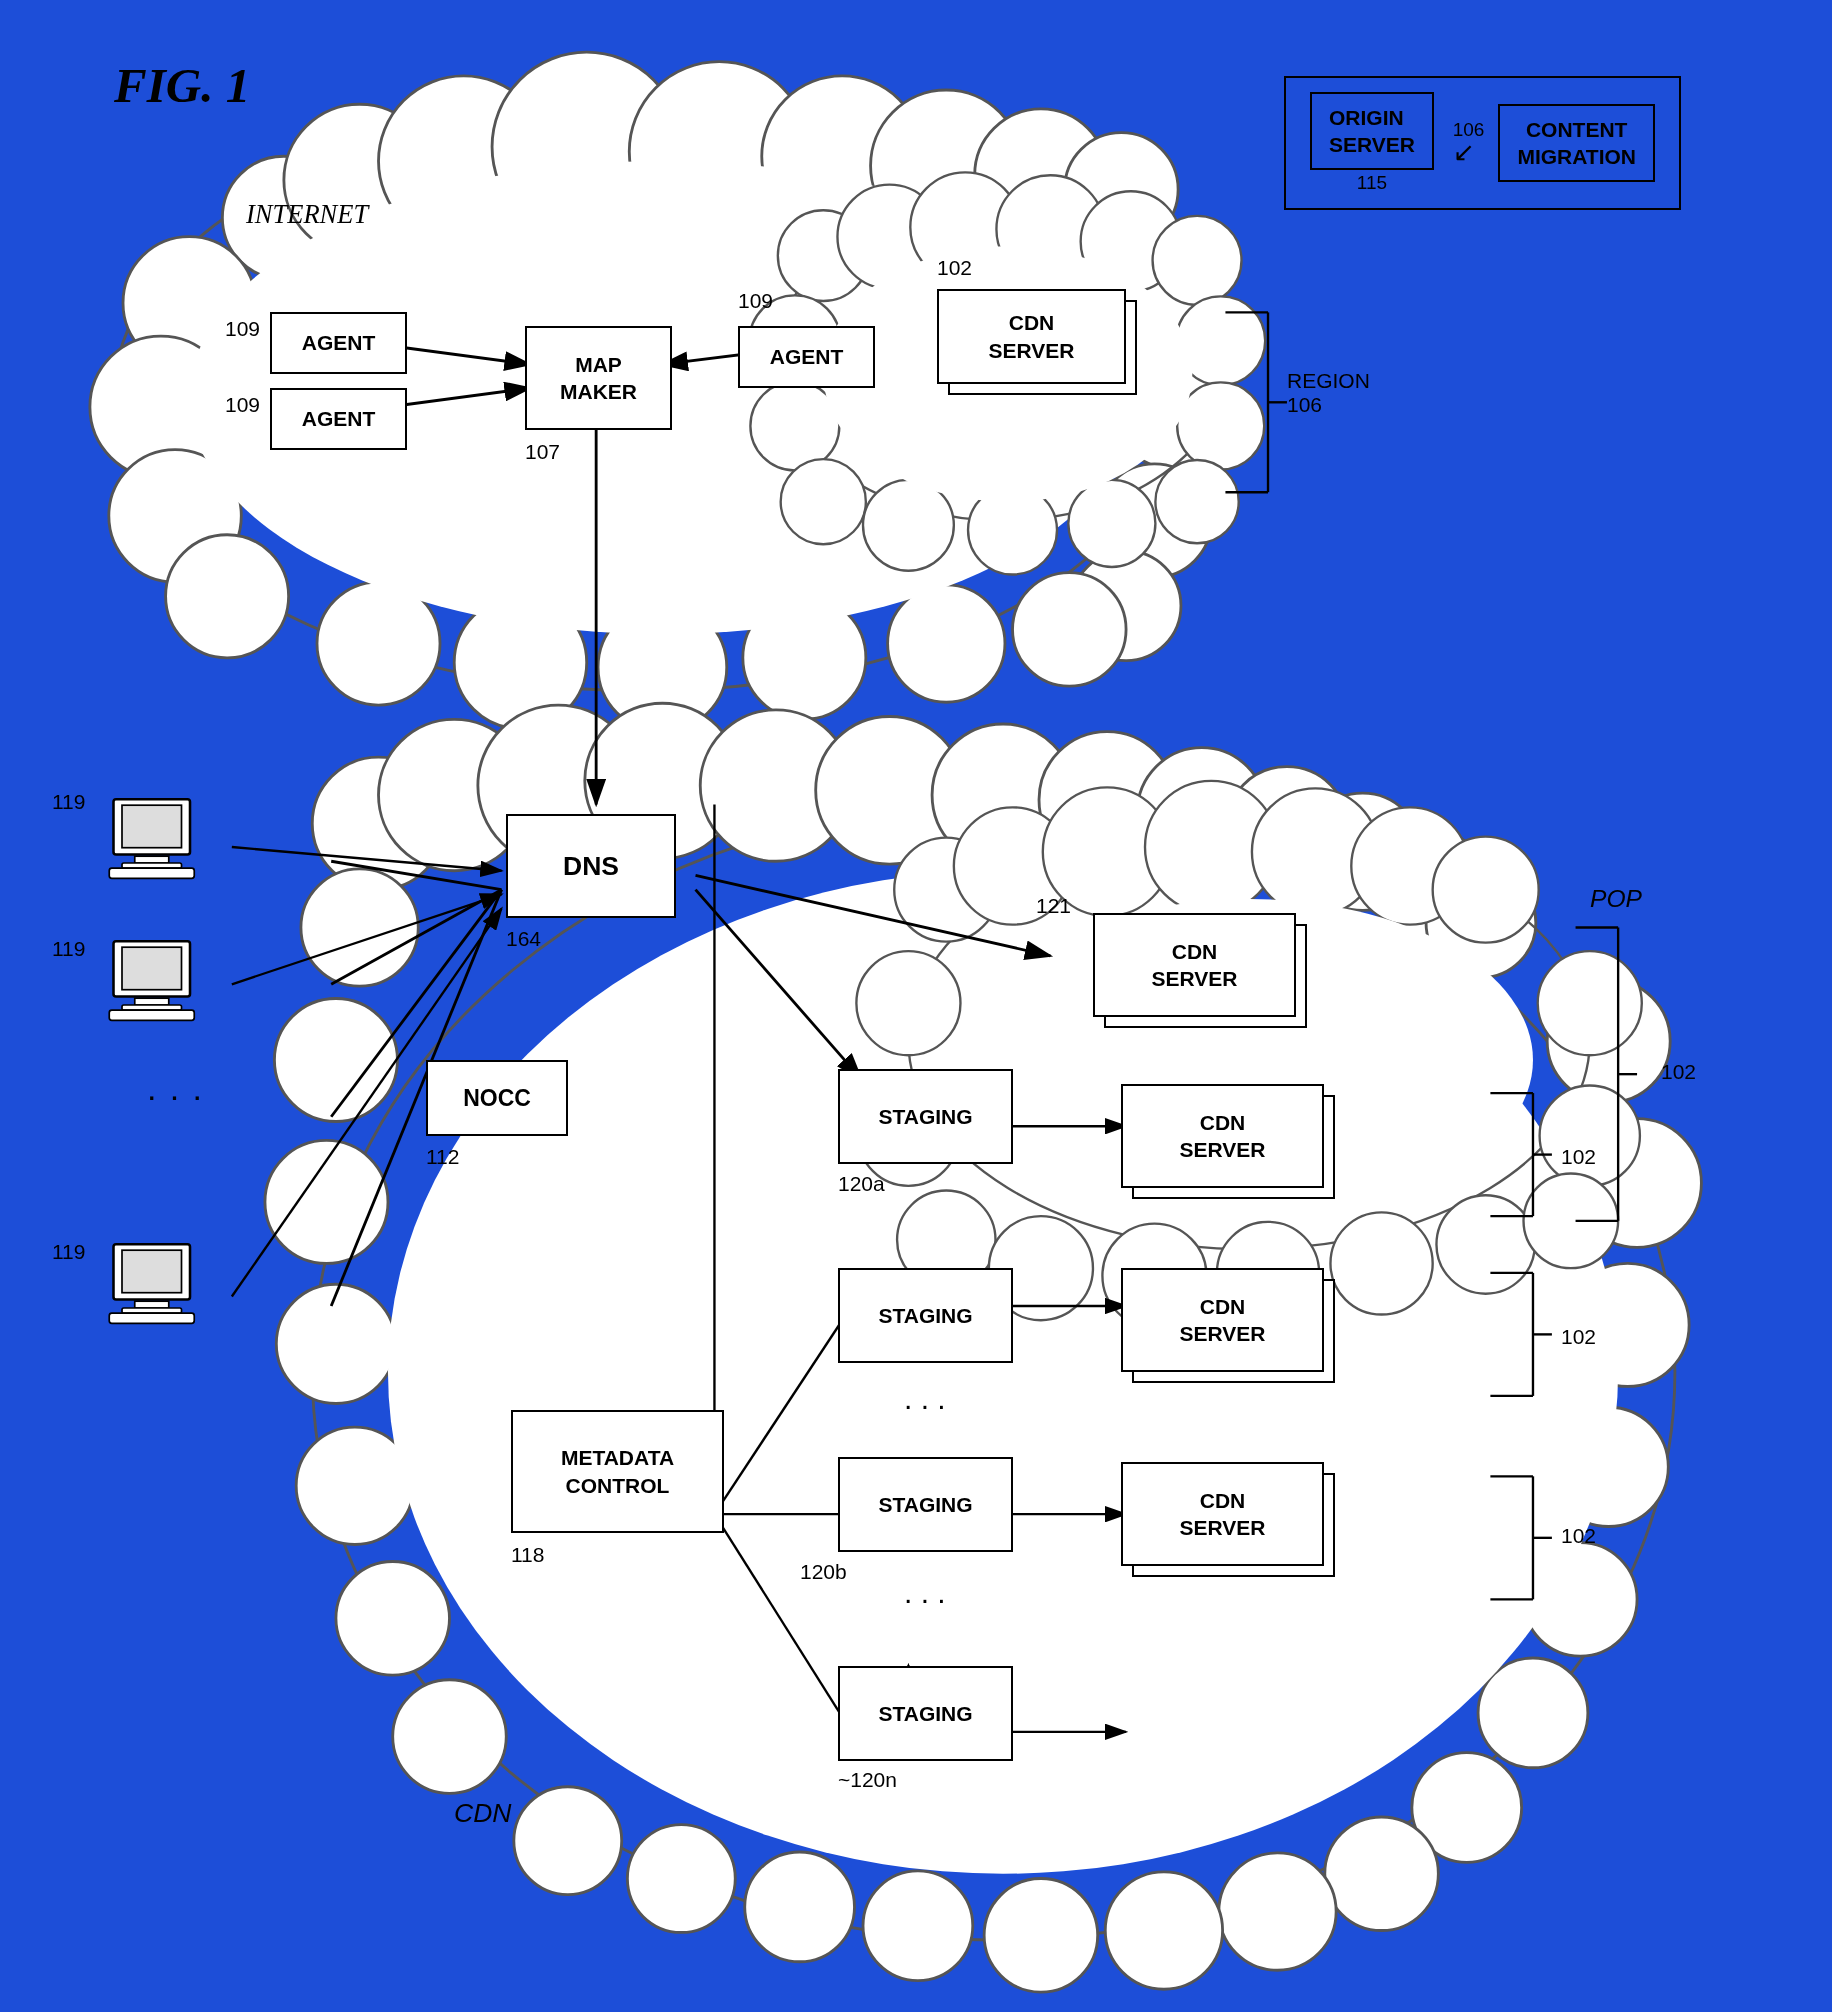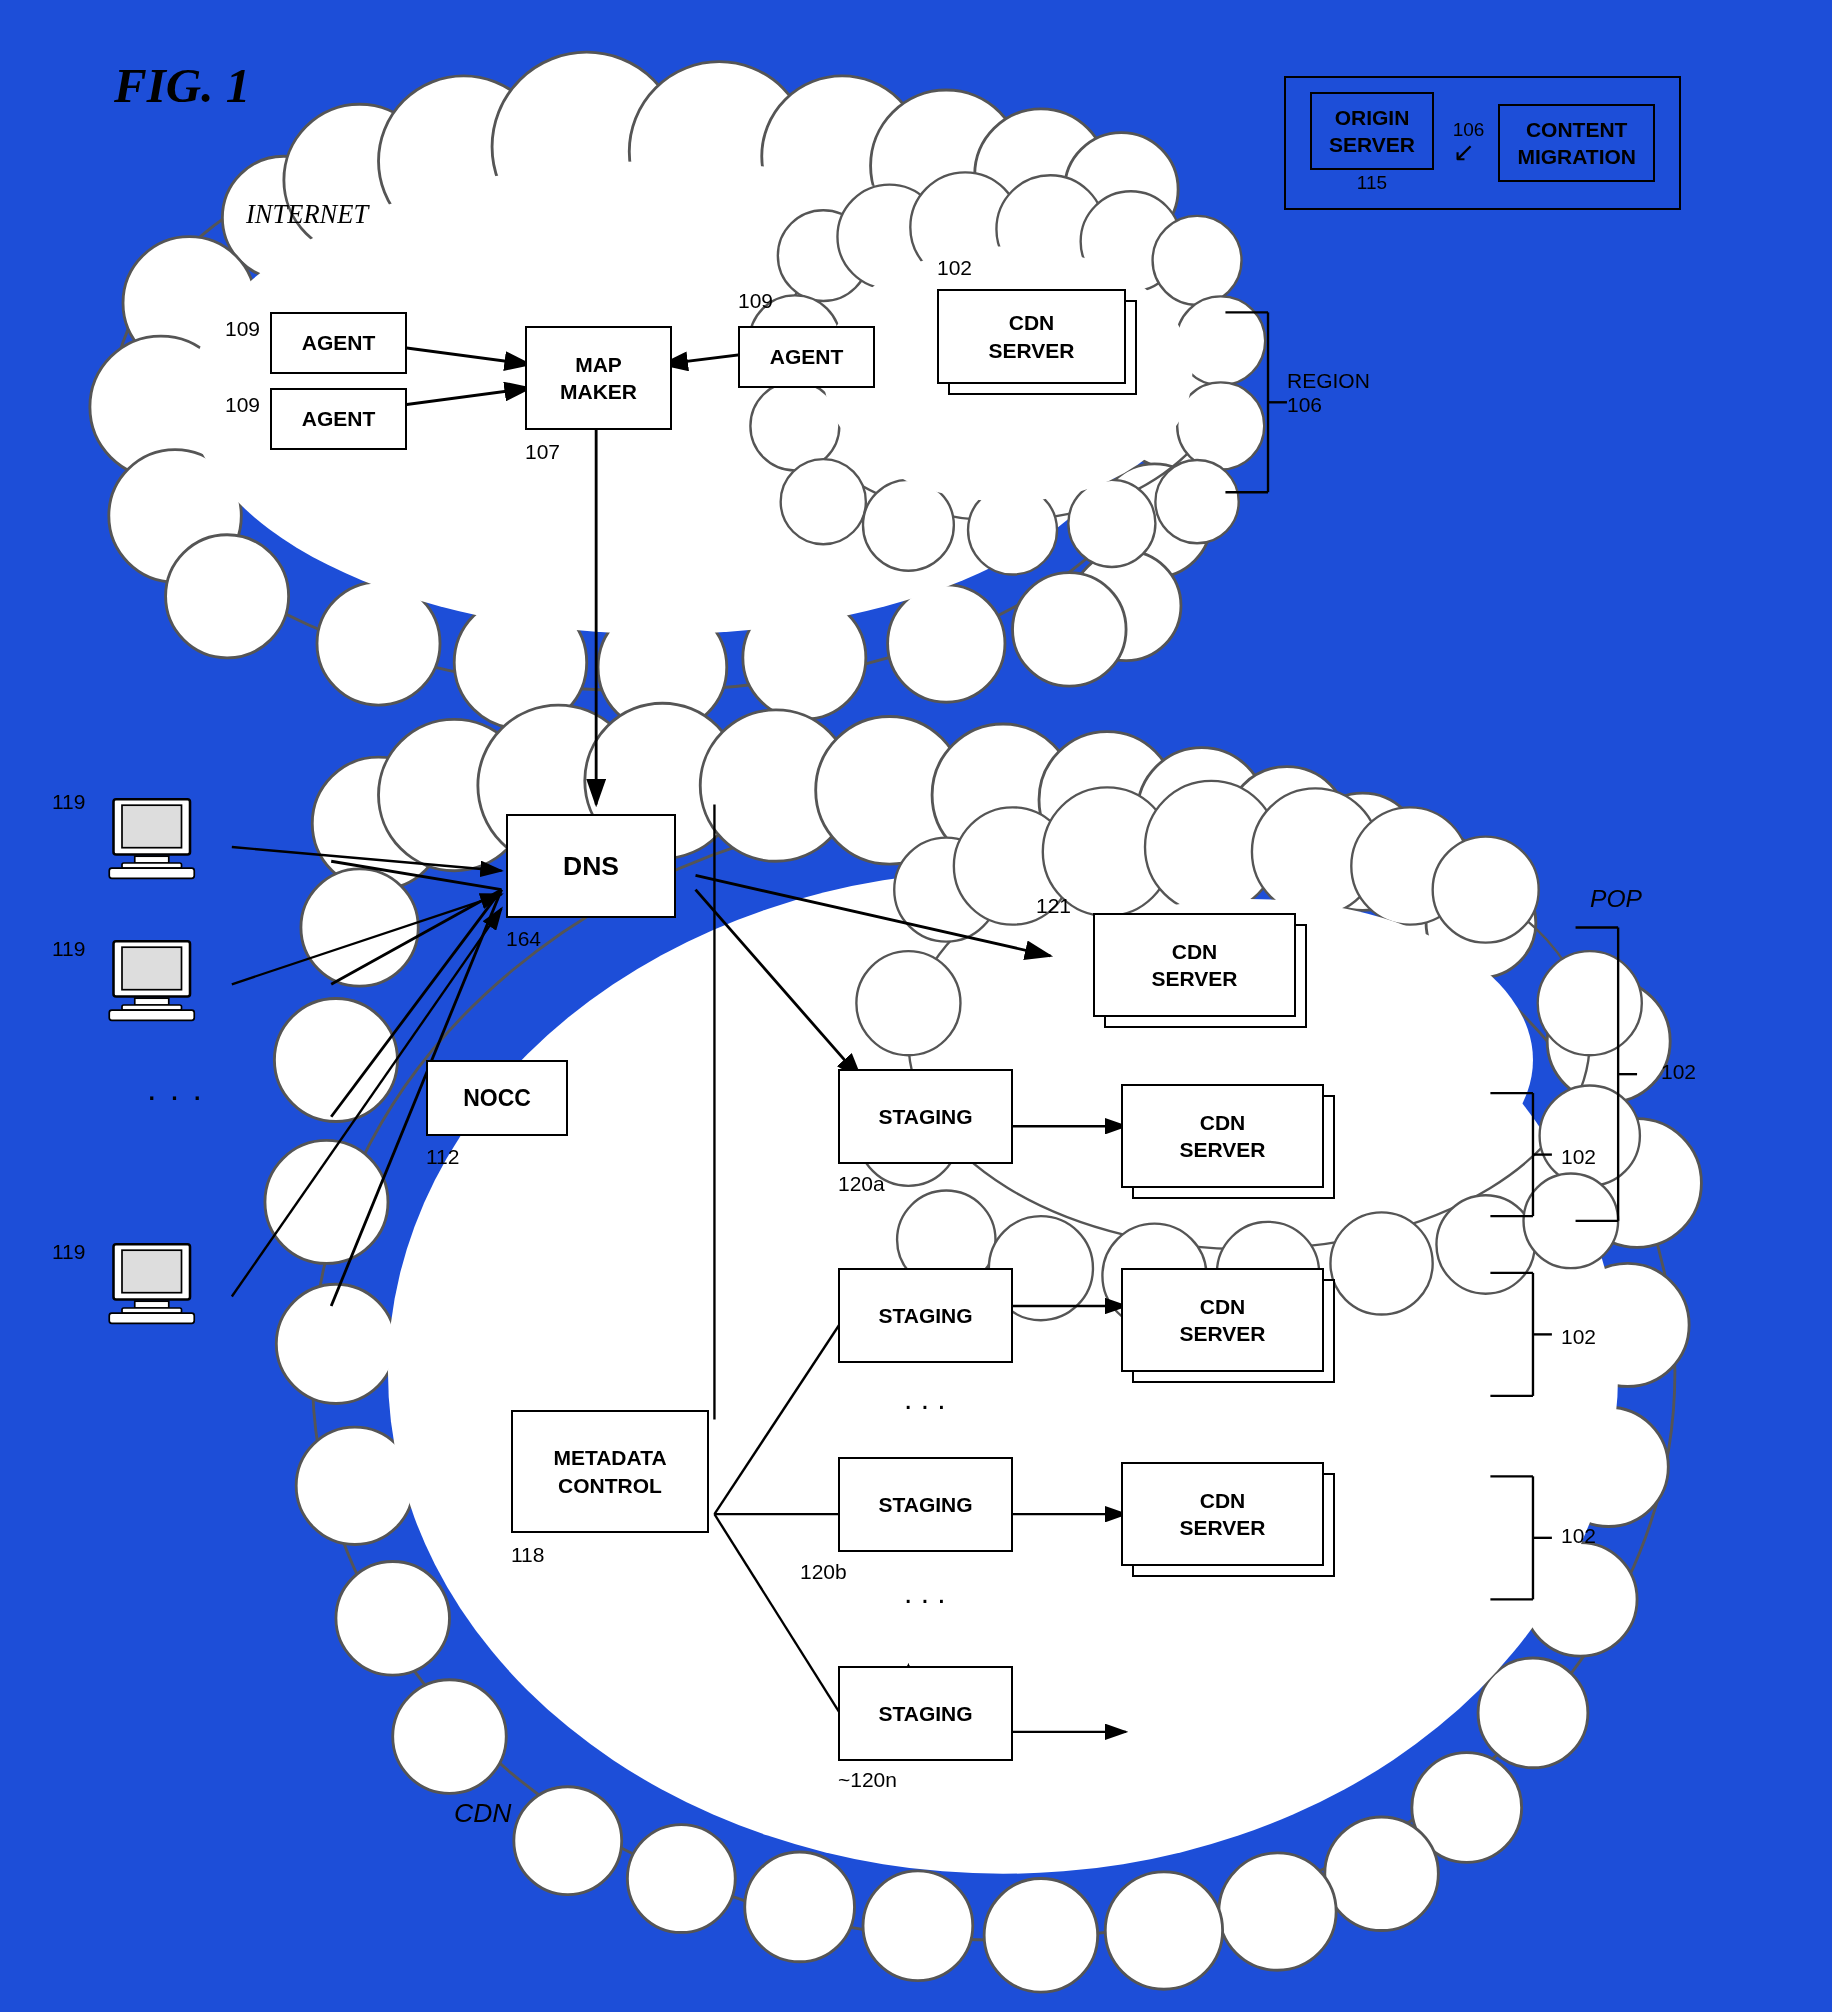--- a/index.html
+++ b/index.html
@@ -67,21 +67,21 @@
   </style>
 </head>
 <body>
 
 <div class="diagram-container">
 
   <div class="fig-title">FIG. 1</div>
 
   <div style="position:absolute; top:76px; right:151px; border:2.8px solid #000; padding:14px 24px; display:flex; align-items:center; gap:14px;">
     <div style="display:flex; flex-direction:column; align-items:center;">
-      <div style="border:2.8px solid #000; padding:9.5px 17px; font-size:21px; font-weight:bold; text-align:center; line-height:1.3;">ORIGIN<br>SERVER</div>
+      <div style="border:2.8px solid #000; padding:9.5px 17px; font-size:21px; font-weight:bold; line-height:1.3;">ORIGIN<br>SERVER</div>
       <span style="font-size:19px; margin-top:2.8px;">115</span>
     </div>
     <div style="display:flex; flex-direction:column; align-items:flex-start; margin-left:4.7px;">
       <span style="font-size:19px;">106</span>
       <span style="font-size:26.5px; margin-top:-4.7px;">↙</span>
     </div>
     <div style="border:2.8px solid #000; padding:9.5px 17px; font-size:21px; font-weight:bold; text-align:center; line-height:1.3;">CONTENT<br>MIGRATION</div>
   </div>
 
   <svg class="arrows" viewBox="0 0 1936 2127" width="1832" height="2013">
@@ -366,21 +366,21 @@
   </div>
 
   <div style="position:absolute; left:904px; top:1382px; font-size:30px;">. . .</div>
 
   <div style="position:absolute; left:1121px; top:1268px;">
     <div style="position:absolute; left:11.4px; top:11.4px; width:203px; height:104px; border:2.8px solid #000; background:#fff;"></div>
     <div style="position:absolute; left:0; top:0; width:203px; height:104px; border:2.8px solid #000; background:#fff; display:flex; align-items:center; justify-content:center; text-align:center; font-weight:bold; font-size:21px; line-height:1.3;">CDN<br>SERVER</div>
   </div>
   <div class="label" style="left:1561px; top:1325px; font-size:21px;">102</div>
 
-  <div class="box" style="left:511px; top:1410px; width:198px; height:123px; font-size:21px; line-height:1.3;">
+  <div class="box" style="left:511px; top:1410px; width:213px; height:123px; font-size:21px; line-height:1.3;">
     METADATA<br>CONTROL
   </div>
   <div class="label" style="left:511px; top:1543px; font-size:21px;">118</div>
 
   <div class="box" style="left:838px; top:1457px; width:175px; height:95px; font-size:21px;">
     <span>STAGING</span>
   </div>
   <div class="label" style="left:800px; top:1560px; font-size:21px;">120b</div>
 
   <div style="position:absolute; left:1121px; top:1462px;">

